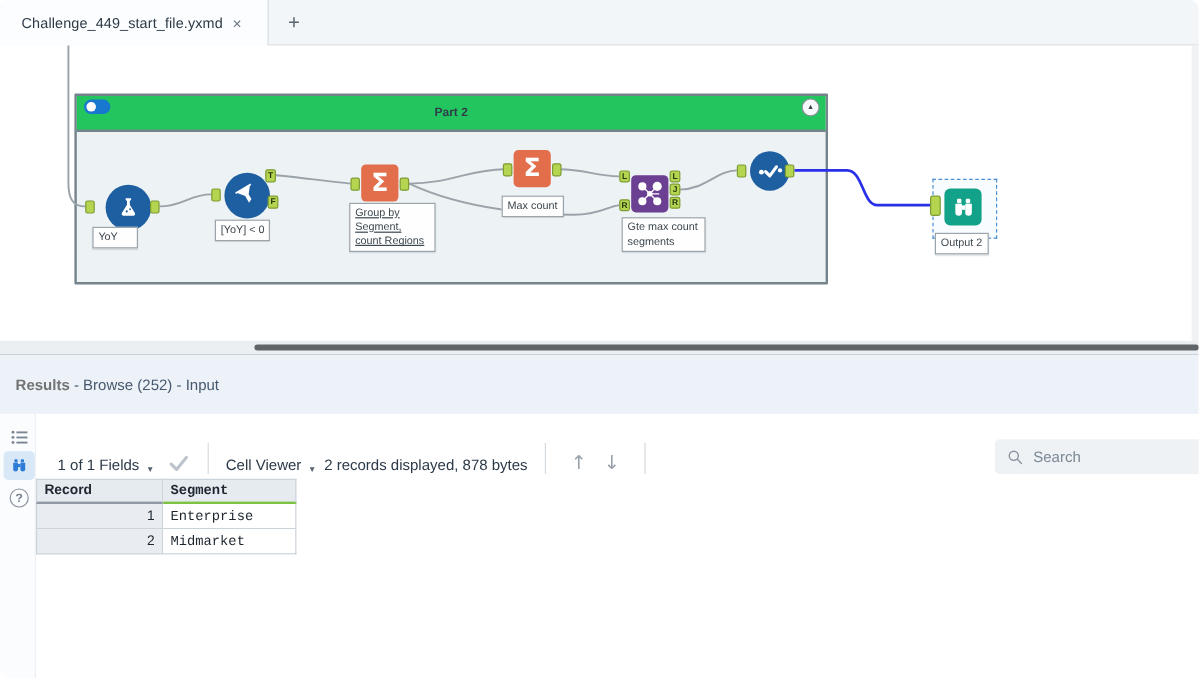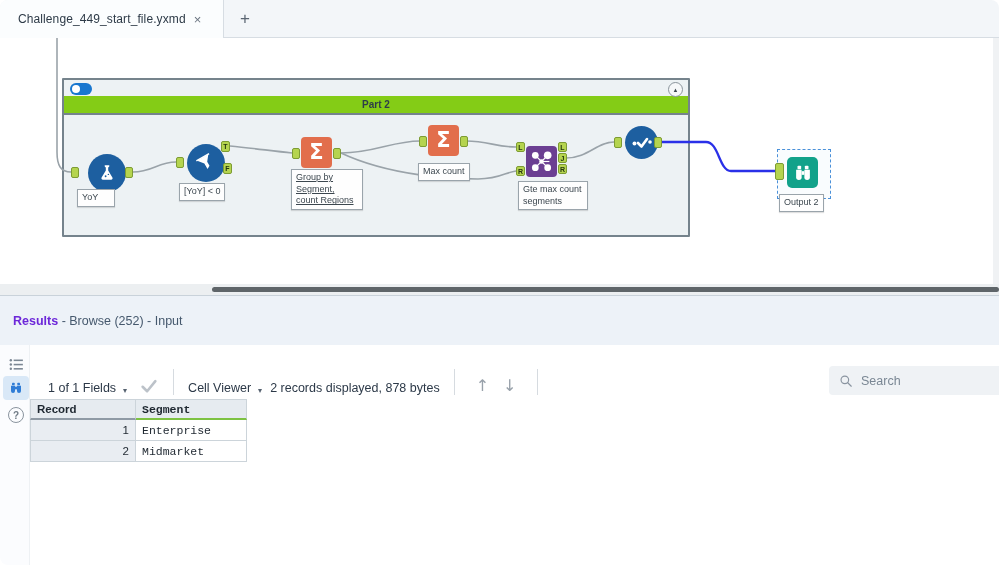--- a/index.html
+++ b/index.html
@@ -21,22 +21,22 @@
   .newtab { position:absolute; left:224px; top:0; width:42px; height:38px; display:flex; align-items:center; justify-content:center; font-size:17px; color:#5a6572; }
   
   .canvas { position:absolute; left:0; top:38px; width:999px; height:246px; background:#fff; }
   .v-scroll { position:absolute; left:993px; top:38px; width:6px; height:246px; background:#f0f2f4; }
   
   .tool-container {
     position:absolute; left:62px; top:78px; width:628px; height:159px;
     border:2px solid #75838c; background:#edf2f4; border-radius:1px;
   }
   .tool-container-header {
-    position:absolute; left:0; top:16px; width:100%; height:19px;
-    background:#84cc16; border-bottom:2px solid #75838c;
+    position:absolute; left:0; top:0; width:100%; height:30px;
+    background:#22c55e; border-bottom:2px solid #75838c;
     display:flex; align-items:center;
   }
   .container-title {
     position:absolute; left:0; width:100%; text-align:center;
     font-size:10px; font-weight:bold; color:#2e3d49;
   }
   .toggle {
     position:absolute; left:6px; top:3px; width:22px; height:12px;
     background:#1877cf; border-radius:6px;
   }
@@ -67,21 +67,21 @@
     position:absolute; background:#fefefe; border:1px solid #9aa4ab; color:#3c474f;
     font-size:9px; line-height:1.3; padding:2px 4px; box-shadow:0 1px 1px rgba(0,0,0,0.12);
   }
   .selection-box { position:absolute; border:1px dashed #4a90d9; background:rgba(74,144,217,0.03); }
   
   .h-scroll-strip { position:absolute; left:0; top:284px; width:999px; height:11px; background:#eceff1; }
   .h-scroll-thumb { position:absolute; left:212px; top:3px; width:787px; height:5px; background:#5f6569; border-radius:3px; }
   
   .results-panel { position:absolute; left:0; top:295px; width:999px; height:270px; background:#fff; border-top:1px solid #c9d2da; }
   .results-header { position:absolute; left:0; top:0; width:100%; height:49px; background:#edf2f8; display:flex; align-items:center; padding-left:13px; }
-  .results-title { font-size:12.5px; font-weight:bold; color:#6d28d9; }
+  .results-title { font-size:12.5px; font-weight:bold; color:#737373; }
   .results-subtitle { font-size:12.5px; color:#45586d; white-space:pre; }
   .results-sidebar { position:absolute; left:0; top:49px; width:30px; height:221px; background:#fbfcfe; border-right:1px solid #eef1f4; }
   .sb-icon { position:absolute; left:3px; width:26px; height:24px; display:flex; align-items:center; justify-content:center; border-radius:4px; }
   .sb-icon.active { background:#d9e8f7; }
   .help-circle {
     position:absolute; left:8px; width:16px; height:16px; border-radius:50%;
     border:1.4px solid #8a949e; color:#717c87; font-size:10px; font-weight:bold;
     display:flex; align-items:center; justify-content:center;
   }
   .results-toolbar {

